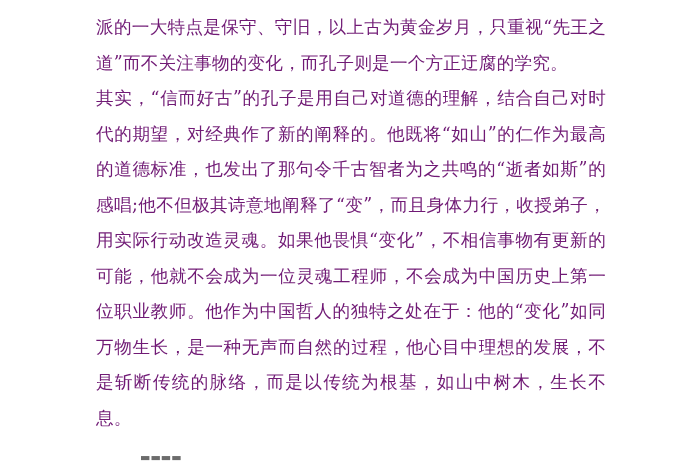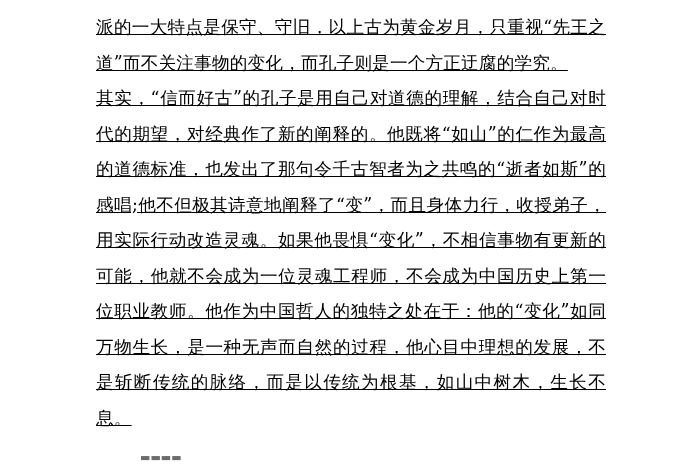--- a/index.html
+++ b/index.html
@@ -21,28 +21,27 @@
     box-sizing: border-box;
   }
   .text-column {
     position: absolute;
     left: 96px;
     top: 10px;
     width: 510px;
   }
   .para {
     margin: 0;
-    color: #000000;
+    color: #701a75;
     font-size: 17.6px;
     line-height: 35.5px;
     text-align: justify;
     text-justify: inter-ideograph;
     letter-spacing: 0.2px;
     font-family: "DejaVu Serif", "Liberation Serif", serif;
-    text-decoration: underline;
   }
   .para.indent {
     text-indent: 0;
   }
   .footer-mark {
     position: absolute;
     left: 140px;
     top: 452px;
     width: 54px;
     height: 9px;

